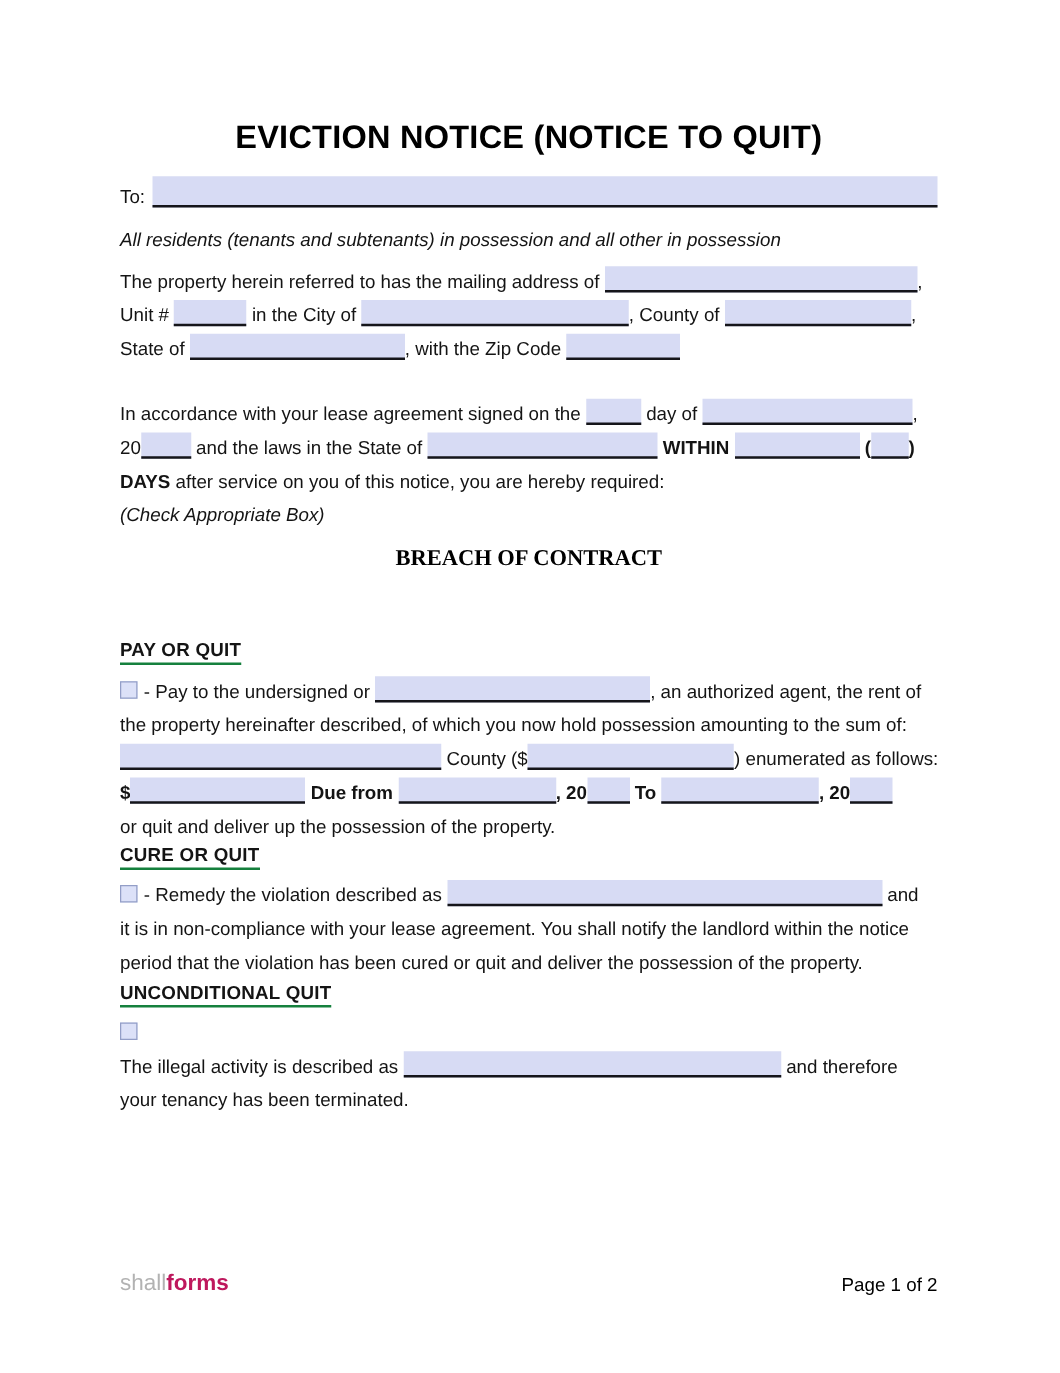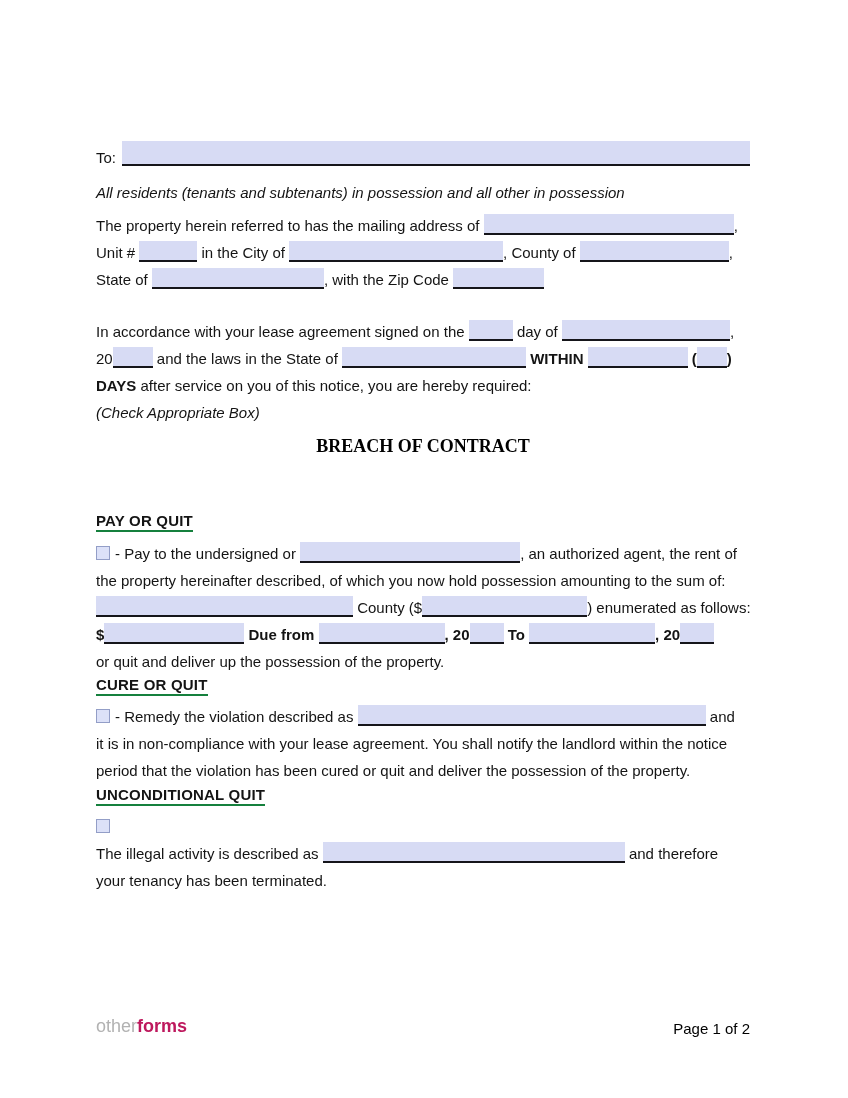--- a/index.html
+++ b/index.html
@@ -79,20 +79,21 @@
   .w-yr4{width:34px;}
   .w-dateto{width:126px;}
   .w-violation{width:348px;}
   .w-illegal{width:302px;}
 </style>
 </head>
 <body>
 
 <div class="page">
 
+  <div class="abs b-title center title">EVICTION NOTICE (NOTICE TO QUIT)</div>
 
   <div class="abs b-to toline">
       <span>To:</span>
       <span class="f tall"></span>
     </div>
 
   <div class="abs b-tenants line italic">All residents (tenants and subtenants) in possession and all other in possession</div>
 
   <div class="abs b-property">
     <div class="line"><span>The property herein referred to has the mailing address of </span><span class="f w-mailing"></span><span>,</span></div>
@@ -125,16 +126,16 @@
     <div class="line"><span class="cb"></span><span>- Remedy the violation described as </span><span class="f w-violation"></span><span> and</span></div>
     <div class="line">it is in non-compliance with your lease agreement. You shall notify the landlord within the notice</div>
     <div class="line">period that the violation has been cured or quit and deliver the possession of the property.</div>
   </div>
   <div class="abs b-uq">
     <div class="line"><span class="cb"></span></div>
     <div class="line"><span>The illegal activity is described as </span><span class="f w-illegal"></span><span> and therefore</span></div>
     <div class="line">your tenancy has been terminated.</div>
   </div>
 
-  <div class="abs b-brand footer-brand"><span class="free">other</span><span class="forms">forms</span></div>
+  <div class="abs b-brand footer-brand"><span class="free">shall</span><span class="forms">forms</span></div>
   <div class="pagenum">Page 1 of 2</div>
 
 </div>
 
 </body></html>

